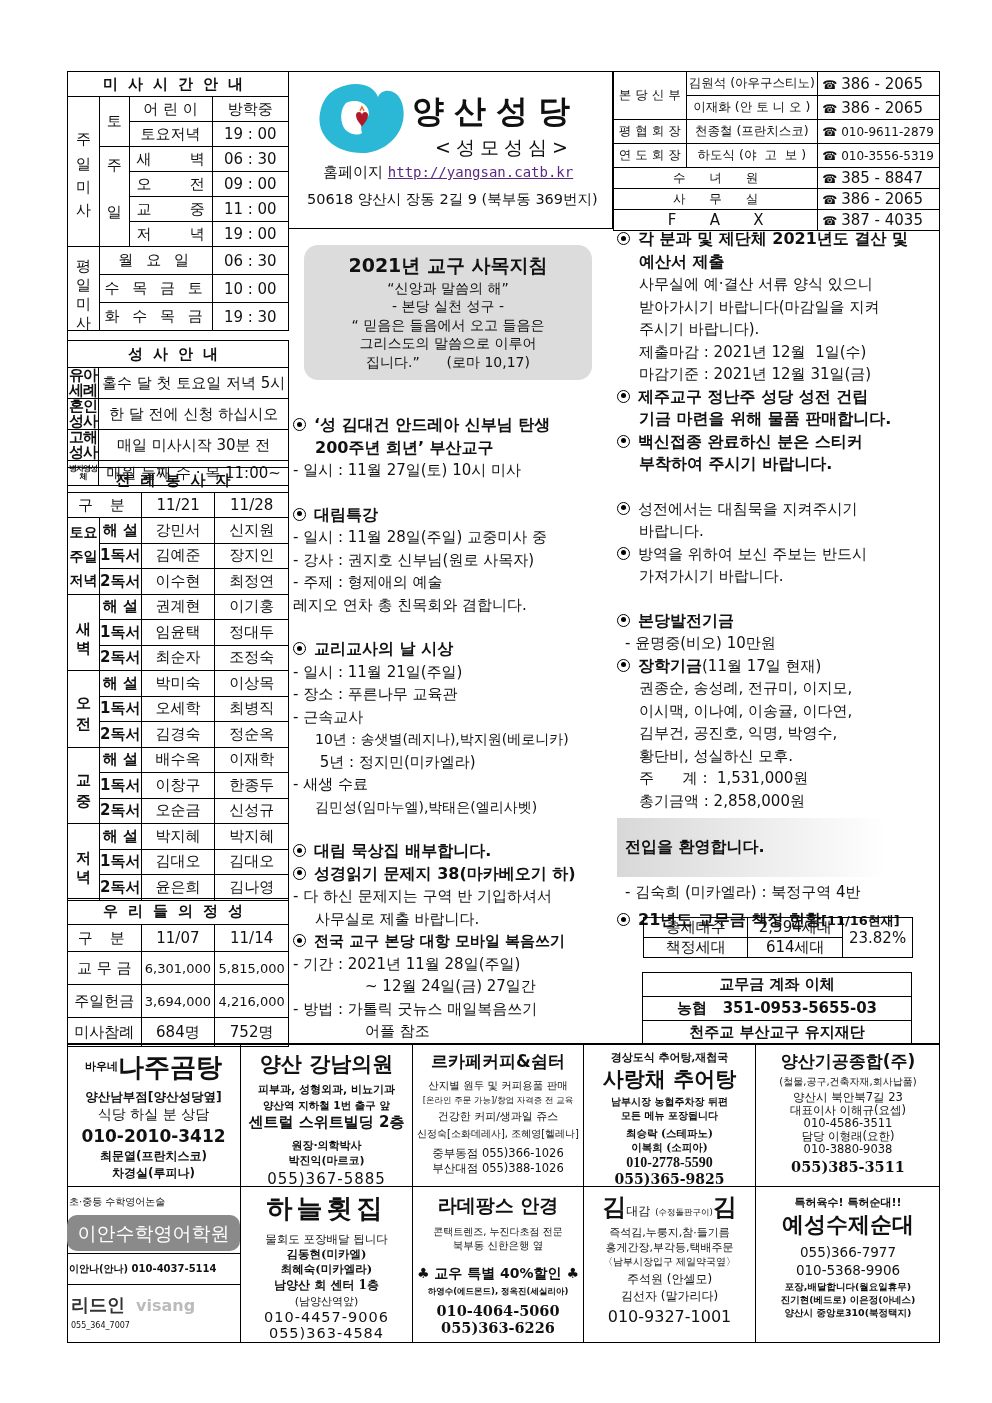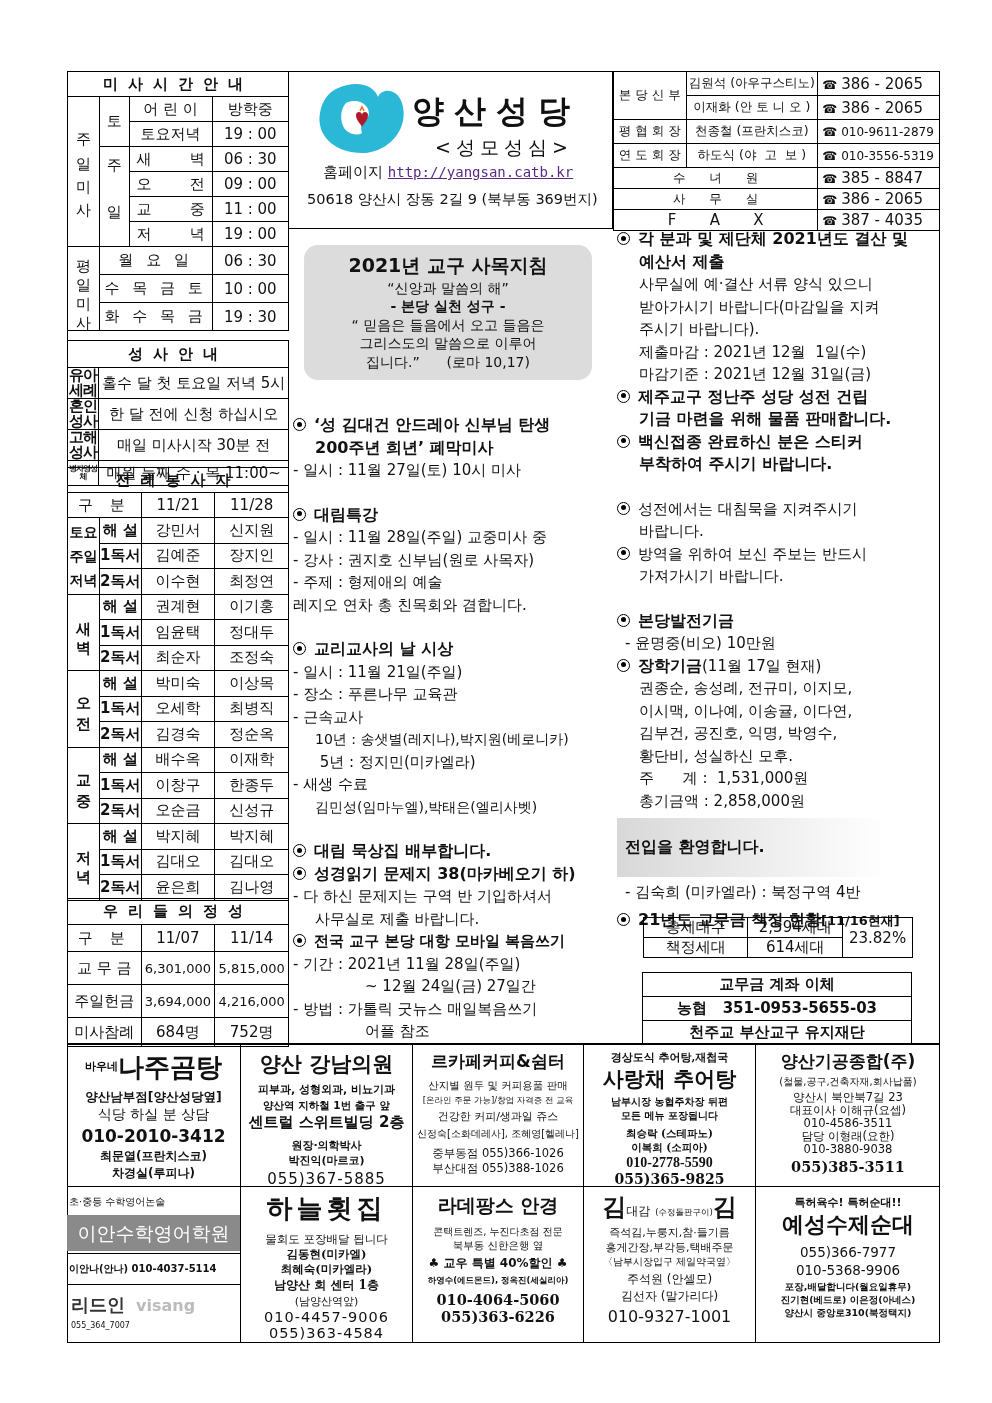--- a/index.html
+++ b/index.html
@@ -27,21 +27,21 @@
   .address { position: absolute; left: 307px; top: 190px; font-size: 14.5px; }
 
   
   .phone { font-size: 14px; text-align: left !important; padding-left: 4px !important; }
   .phone .tel-icon { font-size: 12px; margin-right: 4px; }
 
   
   .motto { position: absolute; left: 304px; top: 245px; width: 288px; height: 135px; background: #dcdcdc; border-radius: 14px; text-align: center; }
   .motto .t1 { font-size: 19px; font-weight: bold; margin-top: 8px; }
   .motto .t2 { font-size: 14px; margin-top: 1px; }
-  .motto .t3 { font-size: 14px; font-weight: bold; }
+  .motto .t3 { font-size: 14px; font-weight: normal; }
   .motto .t4 { font-size: 14px; line-height: 1.32; }
 
   
   .col { position: absolute; font-size: 15px; line-height: 22.5px; }
   .bullet-h { font-weight: bold; font-size: 16px; }
   .bullet-icon { display: inline-block; width: 13px; height: 13px; border: 1.5px solid #000; border-radius: 50%; position: relative; margin-right: 8px; vertical-align: -1px; }
   .bullet-icon::after { content: ""; position: absolute; left: 2.5px; top: 2.5px; width: 5px; height: 5px; background: #000; border-radius: 50%; }
   .ind { padding-left: 22px; }
   .gap { height: 22px; }
 
@@ -339,21 +339,21 @@
   <div class="t4">
     <div>“ 믿음은 들음에서 오고 들음은</div>
     <div>그리스도의 말씀으로 이루어</div>
     <div style="white-space:pre">집니다.”      (로마 10,17)</div>
   </div>
 </div>
 
 <div class="col" style="left:293px; top:414px; width:318px;">
   <div>
     <div class="bullet-h"><span class="bullet-icon"></span><span>‘성 김대건 안드레아 신부님 탄생</span></div>
-    <div class="bullet-h ind"><span>200주년 희년’ 폐막미사</span></div>
+    <div class="bullet-h ind"><span>200주년 희년’ 부산교구</span></div>
     <div>- 일시 : 11월 27일(토) 10시 미사</div>
   </div>
   <div class="gap"></div>
   <div>
     <div class="bullet-h"><span class="bullet-icon"></span><span>대림특강</span></div>
     <div>- 일시 : 11월 28일(주일) 교중미사 중</div>
     <div>- 강사 : 권지호 신부님(원로 사목자)</div>
     <div>- 주제 : 형제애의 예술</div>
     <div>레지오 연차 총 친목회와 겸합니다.</div>
   </div>
@@ -509,21 +509,21 @@
   <div style="font-size:11.5px; margin-top:2px; line-height:13px">양산시 북안북7길 23</div>
   <div style="font-size:11.5px; line-height:13px">대표이사 이해규(요셉)</div>
   <div style="font-size:11.5px; line-height:13px">010-4586-3511</div>
   <div style="font-size:11.5px; line-height:13px">담당 이형래(요한)</div>
   <div style="font-size:11.5px; line-height:13px">010-3880-9038</div>
   <div class="big" style="font-size:14.5px; margin-top:2px; font-family:'DejaVu Serif',serif">055)385-3511</div>
 </div>
 
 <div class="ad" style="left:67px; top:1187px; width:174px; height:156px; text-align:left;">
   <div style="font-size:10px; margin:8px 0 6px 2px">초·중등 수학영어논술</div>
-  <div style="background:#8a8a8a; color:#fff; font-size:19px; text-align:center; height:36px; line-height:36px;">이안수학영어학원</div>
+  <div style="background:#8a8a8a; color:#fff; font-size:19px; text-align:center; height:36px; line-height:36px;border-radius:10px;">이안수학영어학원</div>
   <div class="big" style="font-size:10px; padding:8px 2px; border-top:1px solid #000; border-bottom:1px solid #000; margin-top:2px">이안나(안나) 010-4037-5114</div>
   <div style="padding:8px 4px 0;">
     <span class="big" style="font-size:18px; color:#333">리드인</span>
     <span style="font-size:16px; color:#bbb; font-weight:bold; margin-left:6px">visang</span>
   </div>
   <div style="font-size:8px; padding-left:4px; margin-top:4px">055_364_7007</div>
 </div>
 <div class="ad" style="left:241px; top:1187px; width:172px; height:156px;">
   <div class="big" style="font-size:26px; margin-top:4px; letter-spacing:4px">하늘횟집</div>
   <div style="font-size:11.5px; margin-top:6px">물회도 포장배달 됩니다</div>
@@ -531,21 +531,21 @@
   <div class="big" style="font-size:11.5px; font-family:'DejaVu Serif',serif">최혜숙(미카엘라)</div>
   <div class="big" style="font-size:12px; font-family:'DejaVu Serif',serif">남양산 회 센터 1층</div>
   <div style="font-size:11px">(남양산역앞)</div>
   <div style="font-size:14.5px; letter-spacing:1px">010-4457-9006</div>
   <div style="font-size:14.5px; letter-spacing:1px">055)363-4584</div>
 </div>
 <div class="ad" style="left:413px; top:1187px; width:171px; height:156px;">
   <div class="big" style="font-size:19px; margin-top:6px; font-family:'DejaVu Serif',serif">라데팡스 안경</div>
   <div style="font-size:10px; margin-top:6px">콘택트렌즈, 누진다초점 전문</div>
   <div style="font-size:10.5px">북부동 신한은행 옆</div>
-  <div class="big" style="font-size:12px; margin-top:2px">♣ 교우 특별 40%할인 ♣</div>
+  <div class="big" style="font-size:14px; margin-top:12px">♣ 교우 특별 40%할인 ♣</div>
   <div class="big" style="font-size:8.5px; margin-top:3px">하영수(에드몬드), 정옥진(세실리아)</div>
   <div class="big" style="font-size:14.5px; margin-top:4px; font-family:'DejaVu Serif',serif">010-4064-5060</div>
   <div class="big" style="font-size:14.5px; font-family:'DejaVu Serif',serif">055)363-6226</div>
 </div>
 <div class="ad" style="left:584px; top:1187px; width:172px; height:156px;">
   <div style="margin-top:4px">
     <span class="big" style="font-size:24px">김</span><span style="font-size:12px">대감</span>
     <span style="font-size:8.5px">(수정돌판구이)</span><span class="big" style="font-size:24px">김</span>
   </div>
   <div style="font-size:11px; margin-top:2px">즉석김,누룽지,참·들기름</div>

